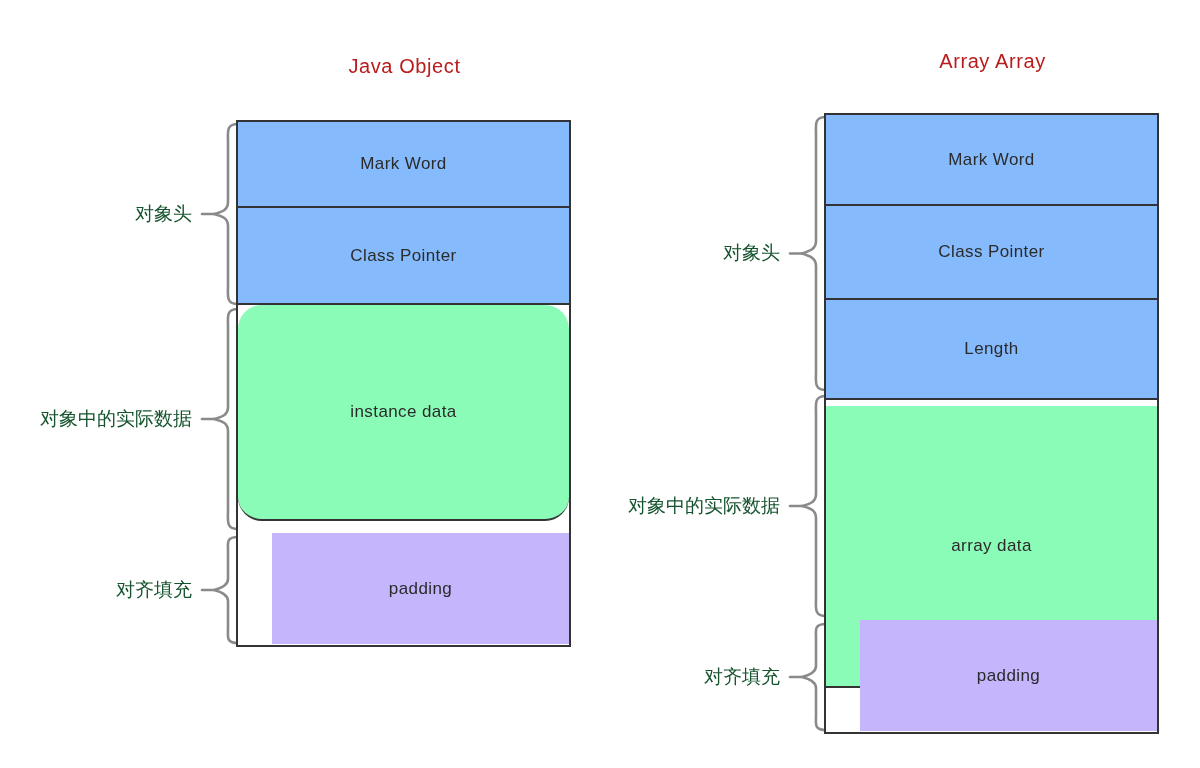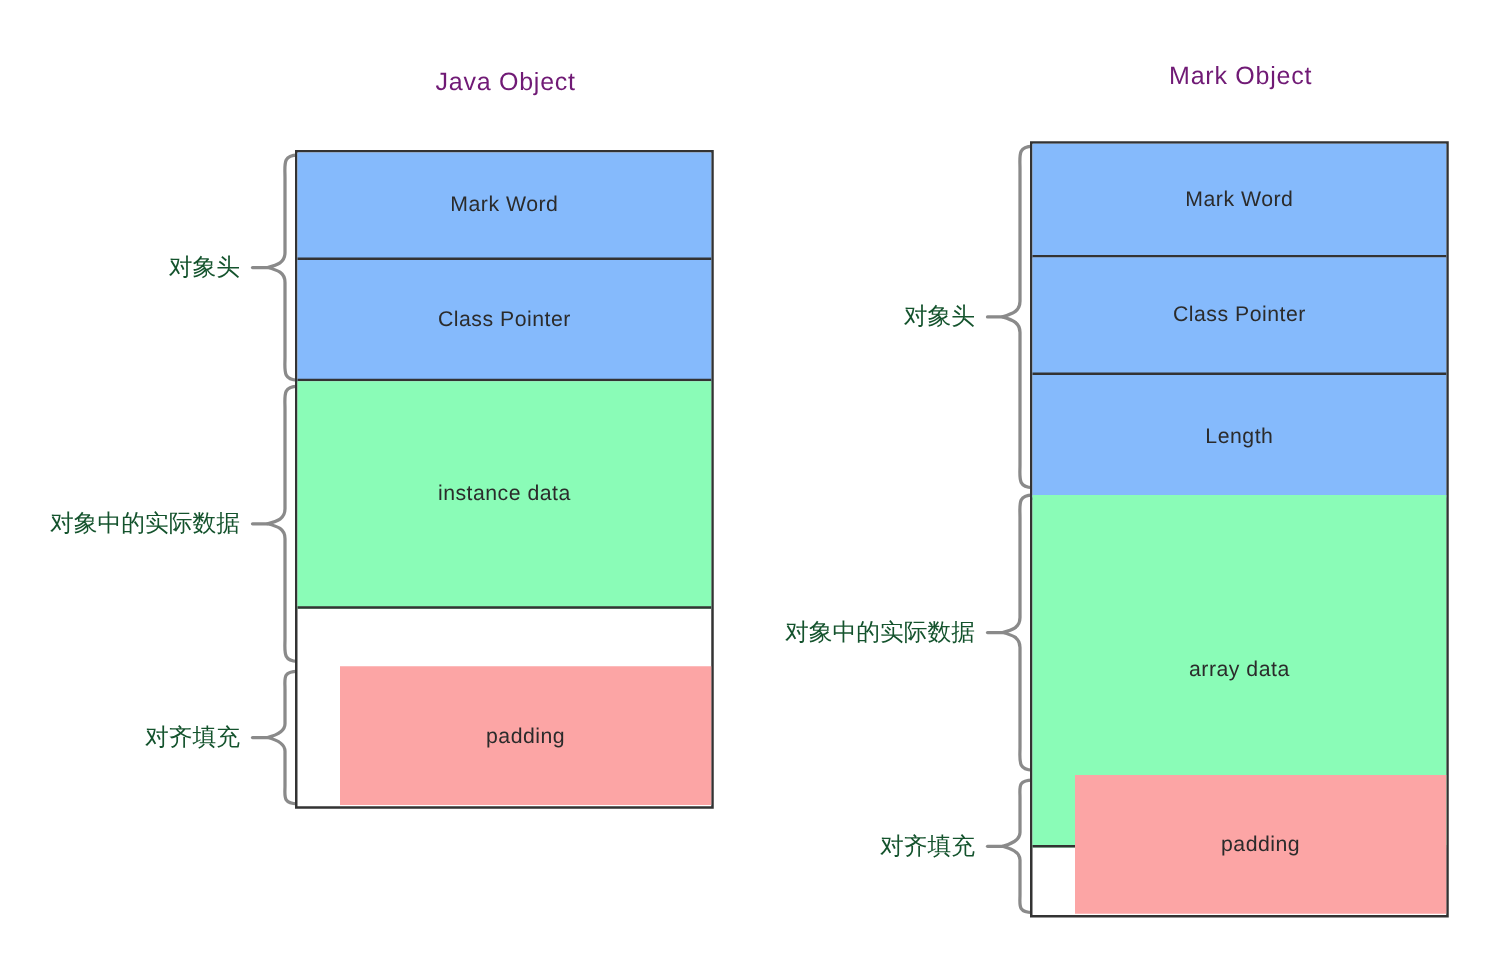--- a/index.html
+++ b/index.html
@@ -20,21 +20,21 @@
     position: absolute;
     inset: 0;
   }
 
   
   .diagram-title {
     position: absolute;
     text-align: center;
     font-size: 20px;
     letter-spacing: 0.6px;
-    color: #701a75;
+    color: #b91c1c;
     font-family: "Liberation Sans", "DejaVu Sans", sans-serif;
     white-space: nowrap;
   }
 
   
   .stack {
     position: absolute;
     box-sizing: border-box;
     border: 2.5px solid #333333;
     background: #ffffff;
@@ -54,21 +54,21 @@
   }
   .seg.last {
     border-bottom: none;
   }
   .seg-label {
     pointer-events: none;
   }
 
   .fill-blue  { background: #85bafc; }
   .fill-green { background: #8afcb7; }
-  .fill-gray  { background: #fca5a5; margin-left: 34px; }
+  .fill-gray  { background: #c4b5fd; margin-left: 34px; }
 
   
   .brace-group {
     position: absolute;
   }
   .brace-svg {
     position: absolute;
     left: 0;
     top: 0;
     overflow: visible;
@@ -116,32 +116,32 @@
       <div class="brace-label" style="left:40px; top:590px; width:152px;">对齐填充</div>
     </div>
 
     <div class="stack" style="left:236px; top:120px; width:335px; height:527px;">
       <div class="seg fill-blue" style="top:0px; height:86px;">
         <span class="seg-label">Mark Word</span>
       </div>
       <div class="seg fill-blue" style="top:86px; height:97px;">
         <span class="seg-label">Class Pointer</span>
       </div>
-      <div class="seg fill-green" style="top:183px; height:182px;">
+      <div class="seg fill-green" style="top:183px; height:216px;border-radius:24px;">
         <span class="seg-label">instance data</span>
       </div>
       <div class="seg fill-gray last" style="top:411px; height:111px;">
         <span class="seg-label">padding</span>
       </div>
     </div>
   </div>
 
   <div>
 
-    <div class="diagram-title" style="left:826px; top:50px; width:333px;">Mark Object</div>
+    <div class="diagram-title" style="left:826px; top:50px; width:333px;">Array Array</div>
 
     <div class="brace-group">
       <svg class="brace-svg" style="left:800px; top:115px;" width="28" height="277" viewBox="0 0 28 277">
         <path d="M26 2 C14 2 16 10 16 20 L16 126 C16 134 10 136 2 138.5 C10 141 16 143 16 151 L16 257 C16 267 14 275 26 275" fill="none" stroke="#8a8a8a" stroke-width="2.6" stroke-linecap="round" stroke-linejoin="round"></path>
         <path d="M2 138.5 L-10 138.5" fill="none" stroke="#8a8a8a" stroke-width="2.6" stroke-linecap="round"></path>
       </svg>
       <div class="brace-label" style="left:628px; top:253px; width:152px;">对象头</div>
     </div>
 
     <div class="brace-group">
@@ -163,21 +163,21 @@
     <div class="stack" style="left:824px; top:113px; width:335px; height:621px;">
       <div class="seg fill-blue" style="top:0px; height:91px;">
         <span class="seg-label">Mark Word</span>
       </div>
       <div class="seg fill-blue" style="top:91px; height:94px;">
         <span class="seg-label">Class Pointer</span>
       </div>
       <div class="seg fill-blue" style="top:185px; height:100px;">
         <span class="seg-label">Length</span>
       </div>
-      <div class="seg fill-green" style="top:281px; height:282px;">
+      <div class="seg fill-green" style="top:291px; height:282px;">
         <span class="seg-label">array data</span>
       </div>
       <div class="seg fill-gray last" style="top:505px; height:111px;">
         <span class="seg-label">padding</span>
       </div>
     </div>
   </div>
 
 </div>
 

